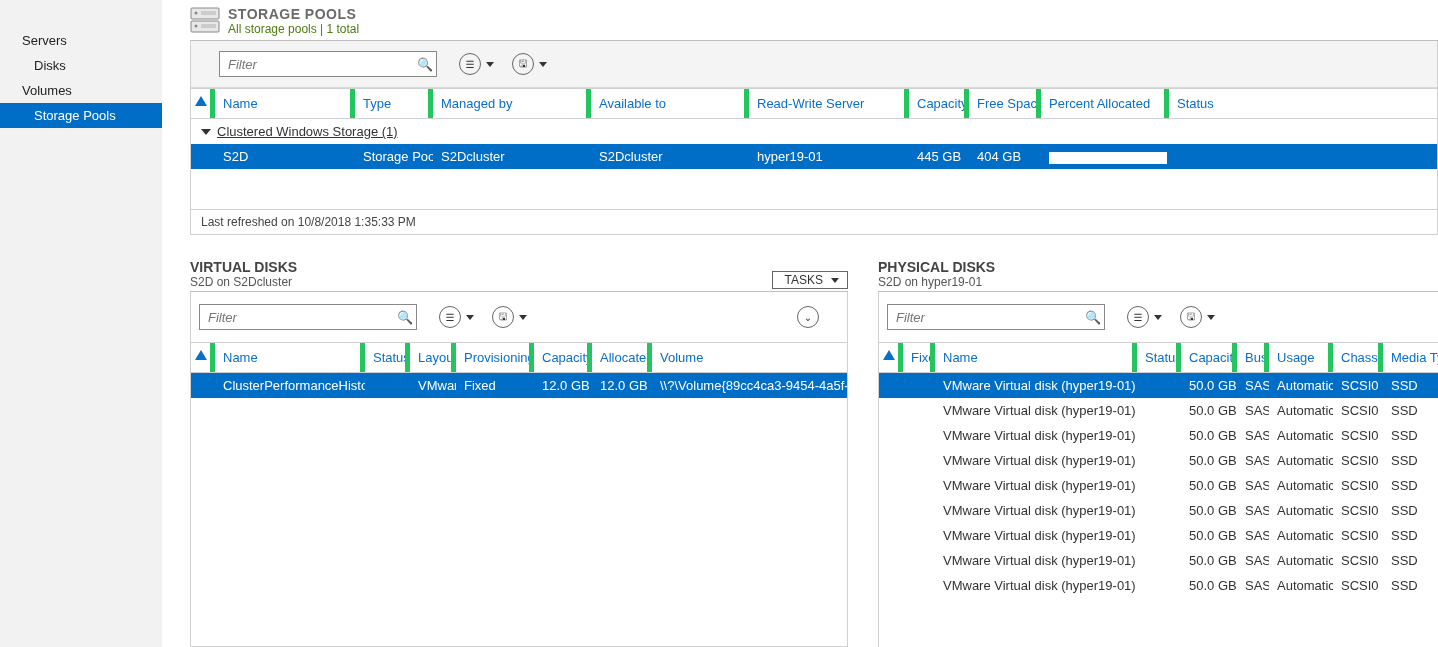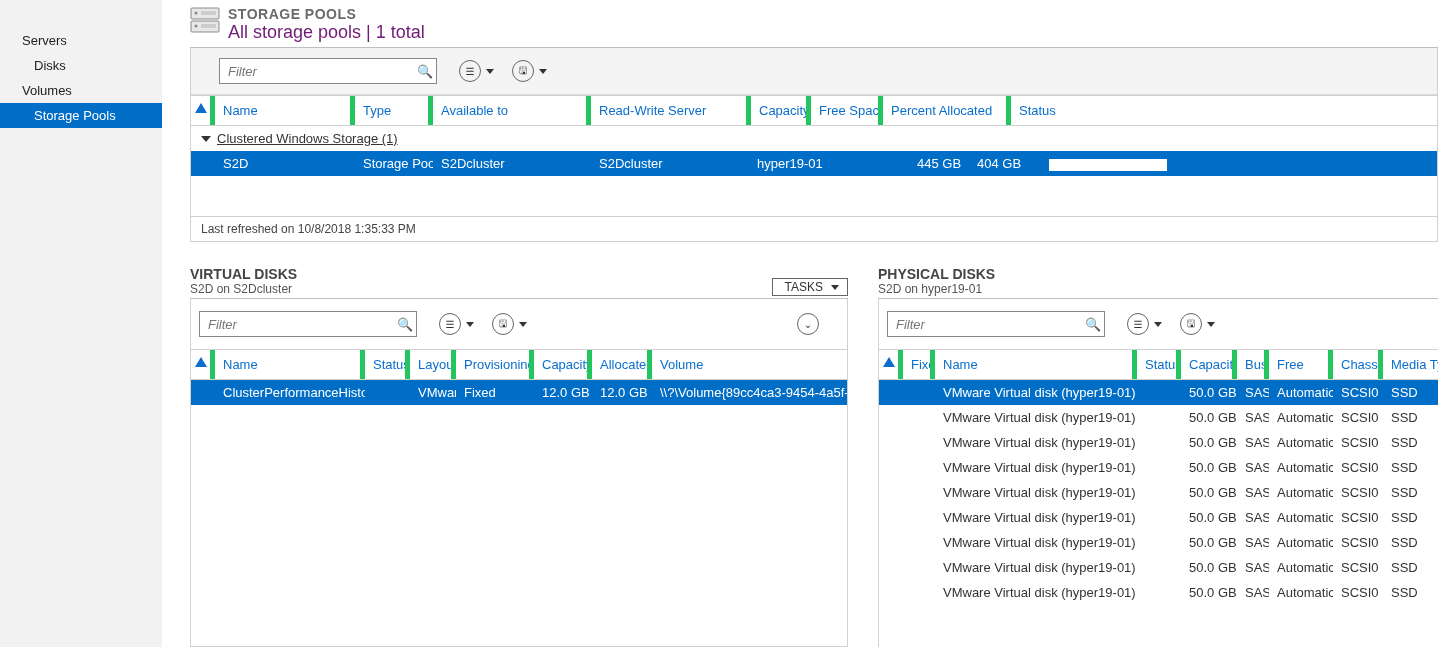--- a/index.html
+++ b/index.html
@@ -9,21 +9,21 @@
 .sidebar-item { padding: 5px 10px 5px 22px; cursor: pointer; color: #222; font-size: 13px; }
 .sidebar-item.sub { padding-left: 34px; }
 .sidebar-item.active { background: #006dc7; color: #fff; }
 .main { flex: 1; display: flex; flex-direction: column; overflow: hidden; }
 
 .panel-top { padding: 0 0 0 0; }
 .header-row { display: flex; align-items: flex-start; padding: 6px 0 2px 28px; }
 .storage-icon-wrap { width: 30px; height: 28px; margin-right: 8px; flex-shrink: 0; }
 .header-titles { display: flex; flex-direction: column; }
 .panel-title { font-size: 14px; font-weight: 600; color: #6a6a6a; letter-spacing: 0.5px; }
-.panel-sub { font-size: 18px; color: #701a75; }
+.panel-sub { font-size: 12px; color: #4d7c0f; }
 .hr-line { border-top: 1px solid #bfbfbf; margin-left: 28px; margin-top: 2px; }
 
 .toolbar { display: flex; align-items: center; padding: 10px 0 10px 28px; background: #f2f2f2; border-bottom: 1px solid #d9d9d9; margin-left: 0; }
 .filter-box { display: flex; align-items: center; border: 1px solid #888; background: #fff; height: 26px; width: 218px; margin-right: 22px; }
 .filter-input { border: none; outline: none; flex: 1; padding: 0 8px; font-style: italic; color: #666; font-size: 13px; background: transparent; }
 .filter-search { width: 24px; text-align: center; font-size: 13px; }
 .tb-btn { width: 22px; height: 22px; border: 1px solid #666; border-radius: 50%; display: inline-flex; align-items: center; justify-content: center; font-size: 10px; margin-right: 2px; cursor: pointer; }
 .tb-caret { display: inline-block; width: 0; height: 0; border-left: 4px solid transparent; border-right: 4px solid transparent; border-top: 5px solid #333; margin-left: 3px; margin-right: 18px; vertical-align: middle; }
 .tb-group { display: inline-flex; align-items: center; }
 .expand-btn { margin-left: auto; margin-right: 20px; width: 22px; height: 22px; border: 1px solid #666; border-radius: 50%; display: inline-flex; align-items: center; justify-content: center; font-size: 10px; cursor: pointer; }
@@ -107,20 +107,21 @@
           <span class="tb-group">
               <span class="tb-btn">🖫</span>
               <span class="tb-caret"></span>
             </span>
         </div>
 
         <div class="grid-head">
           <div class="gh-cell icon-col" style="width:24px;"><span class="warn-icon"></span></div>
           <div class="gh-cell" style="width:140px;">Name</div>
           <div class="gh-cell" style="width:78px;">Type</div>
+          <div class="gh-cell" style="width:158px;">Managed by</div>
           <div class="gh-cell" style="width:158px;">Available to</div>
           <div class="gh-cell" style="width:160px;">Read-Write Server</div>
           <div class="gh-cell" style="width:60px;">Capacity</div>
           <div class="gh-cell" style="width:72px;">Free Space</div>
           <div class="gh-cell" style="width:128px;">Percent Allocated</div>
           <div class="gh-cell" style="flex:1; border-right:none;">Status</div>
         </div>
 
         <div class="group-row">
           <span class="group-caret"></span>
@@ -220,21 +221,21 @@
                 <span class="tb-caret"></span>
               </span>
           </div>
           <div class="sub-grid-head">
             <div class="gh-cell icon-col" style="width:24px;"><span class="warn-icon"></span></div>
             <div class="gh-cell" style="width:32px;">Fixed</div>
             <div class="gh-cell" style="width:202px;">Name</div>
             <div class="gh-cell" style="width:44px;">Status</div>
             <div class="gh-cell" style="width:56px;">Capacity</div>
             <div class="gh-cell" style="width:32px;">Bus</div>
-            <div class="gh-cell" style="width:64px;">Free</div>
+            <div class="gh-cell" style="width:64px;">Usage</div>
             <div class="gh-cell" style="width:50px;">Chassis</div>
             <div class="gh-cell" style="flex:1; border-right:none;">Media Ty</div>
           </div>
           <div class="sub-rows" id="pd-rows">
               <div class="pd-row selected">
                 <div class="dr-cell" style="width:24px;"></div>
                 <div class="dr-cell" style="width:32px;"></div>
                 <div class="dr-cell" style="width:202px;">VMware Virtual disk (hyper19-01)</div>
                 <div class="dr-cell" style="width:44px;"></div>
                 <div class="dr-cell" style="width:56px;">50.0 GB</div>

